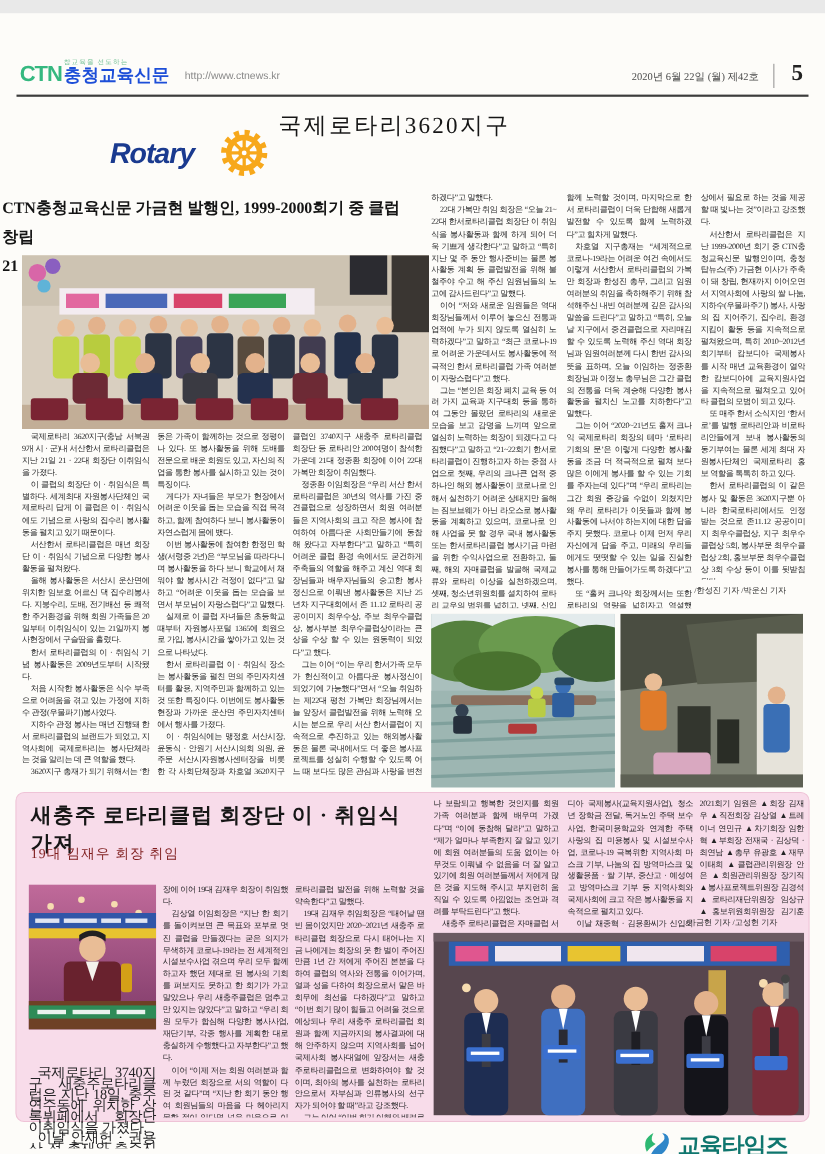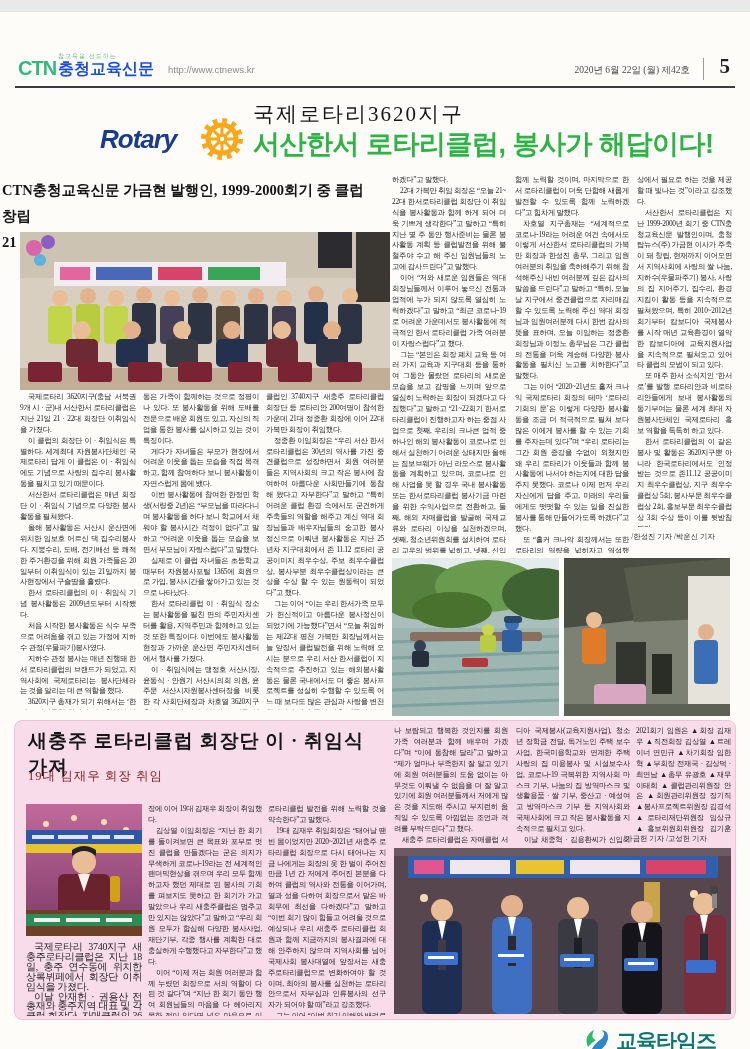--- a/index.html
+++ b/index.html
@@ -74,21 +74,20 @@
     <g stroke="#f7a81b" stroke-width="3">
       <line x1="24" y1="10" x2="24" y2="38"></line>
         <line x1="10" y1="24" x2="38" y2="24"></line>
       <line x1="14" y1="14" x2="34" y2="34"></line>
         <line x1="34" y1="14" x2="14" y2="34"></line>
     </g>
     <circle cx="24" cy="24" r="5.5" fill="#f7a81b"></circle>
       <circle cx="24" cy="24" r="2.2" fill="#fff"></circle>
   </svg>
   <div class="kicker">국제로타리3620지구</div>
-  <div class="headline">서산한서 로타리클럽, 봉사가 해답이다!</div>
 
   <div class="subhead">
     <div>CTN충청교육신문 가금현 발행인, 1999-2000회기 중 클럽창립</div>
     <div>21 · 22대 회장단 이 · 취임식기념 봉사활동 ‘타 단체 모범’</div>
   </div>
 
   <svg class="photo" style="left:20px;top:220px" width="370" height="158" viewBox="0 0 370 158">
     <rect width="370" height="158" fill="#d9cfc0"></rect>
     <rect width="370" height="46" fill="#cdc3b2"></rect>
     <rect x="298" y="0" width="34" height="36" fill="#2b2b30"></rect>
@@ -267,28 +266,28 @@
     <polygon points="52,70 64,70 58,88" fill="#f4f1ec"></polygon>
     <rect x="84" y="72" width="10" height="26" rx="3" fill="#d4a017"></rect>
     <rect x="0" y="106" width="116" height="26" fill="#6e4126"></rect>
     <rect x="0" y="110" width="116" height="12" fill="#2e8b57"></rect>
     <g fill="#fff" opacity="0.9">
         <rect x="8" y="114" width="26" height="4"></rect>
         <rect x="40" y="114" width="34" height="4"></rect>
         <rect x="80" y="114" width="26" height="4"></rect>
       </g>
   </svg>
-  <div class="col caption" style="left:26px;top:930px;width:116px;height:74px;font-size:10px;line-height:9.9px">
+  <div class="col caption" style="left:26px;top:958px;width:116px;height:74px;font-size:13px;line-height:9.9px">
       <p>국제로타리 3740지구 새충주로타리클럽은 지난 18일, 충주 연수동에 위치한 상록뷔페에서 회장단 이취임식을 가졌다.</p>
       <p>이날 안재헌 · 권용산 전 총재와 충주지역 대표 및 각 클럽 회장단, 자매클럽인 3620지구 서산한서 로타리클럽 회장단을 비롯한 로타리안 등 200여명이 참석한 가운데 김상열 회</p>
     </div>
 
   <div class="col cont" style="left:148px;top:792px;width:114px;height:212px">
       <p>장에 이어 19대 김재우 회장이 취임했다.</p>
-      <p>김상열 이임회장은 “지난 한 회기를 돌이켜보면 큰 목표와 포부로 멋진 클럽을 만들겠다는 굳은 의지가 무색하게 코로나-19라는 전 세계적인 팬더믹현상을 겪으며 우리 모두 함께하고자 했던 제대로 된 봉사의 기회를 펴보지도 못하고 한 회기가 가고 말았으나 우리 새충주클럽은 멈추고만 있지는 않았다”고 말하고 “우리 회원 모두가 합심해 다양한 봉사사업, 재단기부, 각종 행사를 계획한 대로 충실하게 수행했다고 자부한다”고 했다.</p>
+      <p>김상열 이임회장은 “지난 한 회기를 돌이켜보면 큰 목표와 포부로 멋진 클럽을 만들겠다는 굳은 의지가 무색하게 코로나-19라는 전 세계적인 시설보수사업 겪으며 우리 모두 함께하고자 했던 제대로 된 봉사의 기회를 펴보지도 못하고 한 회기가 가고 말았으나 우리 새충주클럽은 멈추고만 있지는 않았다”고 말하고 “우리 회원 모두가 합심해 다양한 봉사사업, 재단기부, 각종 행사를 계획한 대로 충실하게 수행했다고 자부한다”고 했다.</p>
       <p>이어 “이제 저는 회원 여러분과 함께 누렸던 회장으로 서의 역할이 다 된 것 같다”며 “지난 한 회기 동안 행여 회원님들의 마음을 다 헤아리지 못한 점이 있다면 넓은 마음으로 이해를 바라고, 저에게 아낌없는 성원을 보내주셨던 회원님들에게 받은 사랑을 마음 깊이 간직하며 이제 평회원으로 돌아가 미력하나마 새충주</p>
     </div>
   <div class="col cont" style="left:268px;top:792px;width:118px;height:212px">
       <p>로타리클럽 발전을 위해 노력할 것을 약속한다”고 말했다.</p>
       <p>19대 김재우 취임회장은 “태어날 땐 빈 몸이었지만 2020~2021년 새충주 로타리클럽 회장으로 다시 태어나는 지금 나에게는 회장의 옷 한 벌이 주어진 만큼 1년 간 저에게 주어진 본분을 다하여 클럽의 역사와 전통을 이어가며, 열과 성을 다하여 회장으로서 맡은 바 회무에 최선을 다하겠다”고 말하고 “이번 회기 많이 힘들고 어려울 것으로 예상되나 우리 새충주 로타리클럽 회원과 함께 지금까지의 봉사결과에 대해 안주하지 않으며 지역사회를 넘어 국제사회 봉사대열에 앞장서는 새충주로타리클럽으로 변화하여야 할 것이며, 최아의 봉사를 실천하는 로타리안으로서 자부심과 인류봉사의 선구자가 되어야 할 때”라고 강조했다.</p>
       <p>그는 이어 “이번 회기 이해와 배려로 소통하는 클럽을 만들고, 클럽이 화합하고 변화되어 가는 것이 얼마</p>
     </div>
   <div class="col cont" style="left:394px;top:714px;width:114px;height:118px">
       <p>나 보람되고 행복한 것인지를 회원 가족 여러분과 함께 배우며 가겠다”며 “이에 동참해 달라”고 말하고 “제가 얼마나 부족한지 잘 알고 있기에 회원 여러분들의 도움 없이는 아무것도 이뤄낼 수 없음을 더 잘 알고 있기에 회원 여러분들께서 저에게 많은 것을 지도해 주시고 부지런히 움직일 수 있도록 아낌없는 조언과 격려를 부탁드린다”고 했다.</p>
       <p>새충주 로타리클럽은 자매클럽 서산한서 로타리클럽과 합동으로 캄보</p>

